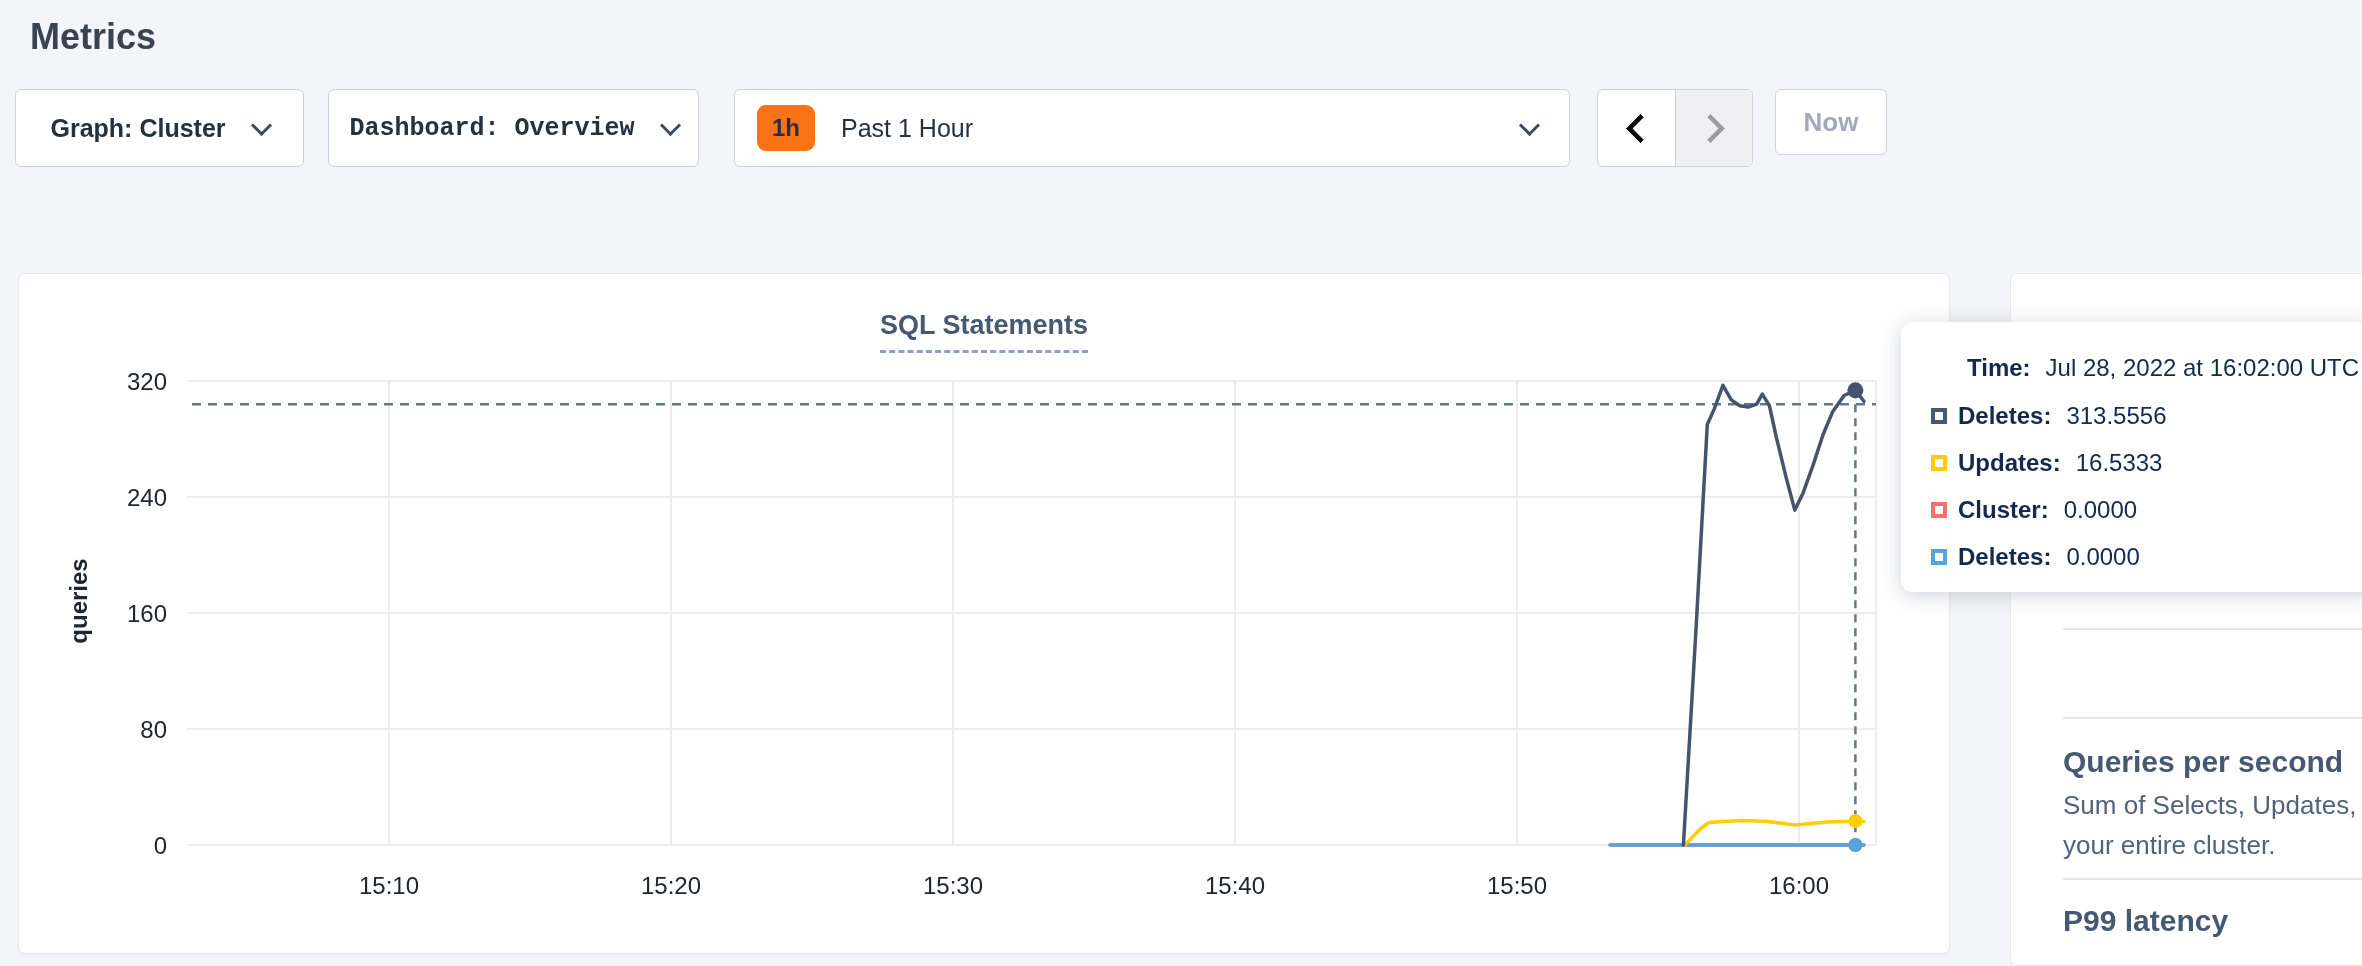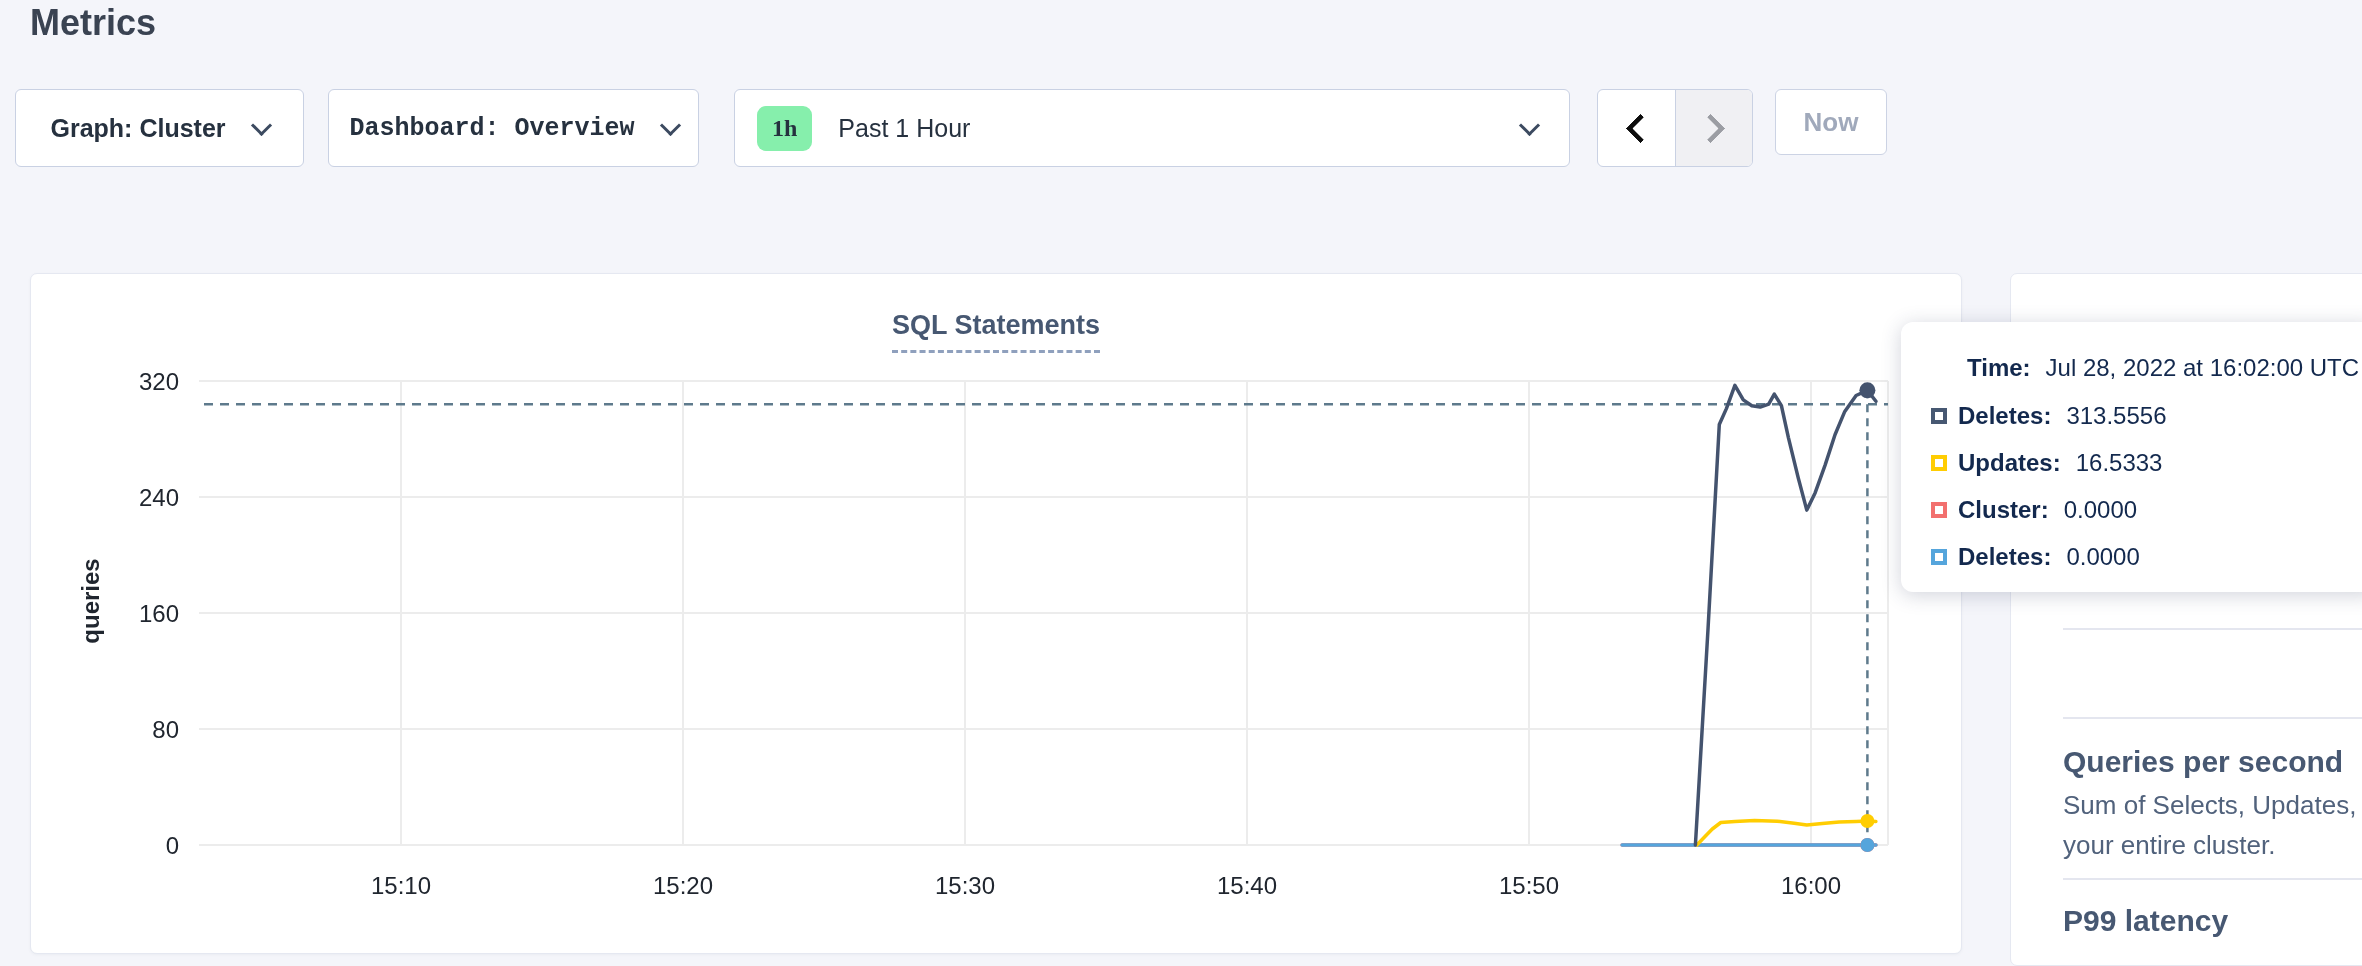--- a/index.html
+++ b/index.html
@@ -5,21 +5,21 @@
   * { margin:0; padding:0; box-sizing:border-box; }
   html,body { width:2362px; height:966px; overflow:hidden; }
   body {
     position:relative;
     background:#f4f5fa;
     font-family:"Liberation Sans", sans-serif;
     color:#242f3e;
   }
   
   .page-title {
-    position:absolute; left:30px; top:2px;
+    position:absolute; left:30px; top:16px;
     font-size:36px; font-weight:600; color:#3a4352; letter-spacing:0;
   }
   
   .btn {
     position:absolute; top:89px; height:78px;
     background:#fff; border:1.5px solid #c9d1e3; border-radius:6px;
     display:flex; align-items:center; justify-content:center;
     font-size:25px; font-weight:700; color:#26313f; cursor:pointer;gap:8px;
   }
   .btn-graph { left:15px; width:289px; }
@@ -29,22 +29,22 @@
     border-width:0 3px 3px 0; padding:6px; transform:rotate(45deg);
     margin-left:20px; margin-top:-6px;
   }
   .time-select {
     position:absolute; left:734px; top:89px; width:836px; height:78px;
     background:#fff; border:1.5px solid #c9d1e3; border-radius:6px;
     display:flex; align-items:center; padding:0 32px 0 22px;
     font-size:25px; color:#26313f; cursor:pointer;
   }
   .time-badge {
-    background:#86efac; border-radius:9px; padding:9px 15px;
-    font-size:24px; font-weight:700; color:#26313f; margin-right:26px;font-family:Liberation Serif, serif;
+    background:#f97316; border-radius:9px; padding:9px 15px;
+    font-size:24px; font-weight:700; color:#26313f; margin-right:26px;
   }
   .time-select .chev { margin-left:auto; }
   .arrow-group {
     position:absolute; left:1597px; top:89px; width:156px; height:78px;
     border:1.5px solid #c9d1e3; border-radius:6px; background:#fff;
     display:flex; overflow:hidden;
   }
   .arrow-half {
     width:50%; height:100%; display:flex; align-items:center; justify-content:center;
     cursor:pointer;
@@ -60,21 +60,20 @@
     position:absolute; left:1775px; top:89px; width:112px; height:66px;
     background:#fff; border:1.5px solid #ccd3e4; border-radius:6px;
     display:flex; align-items:center; justify-content:center;
     font-size:26px; font-weight:600; color:#a0a9bb; cursor:default;
   }
   
   .chart-card {
     position:absolute; left:18px; top:273px; width:1932px; height:681px;
     background:#fff; border:1.5px solid #e5e8f1; border-radius:7px;
     box-shadow:0 1px 3px rgba(60,70,100,0.05);
-    margin-left:12px;
   }
   .chart-title-wrap { position:absolute; top:36px; left:0; width:100%; text-align:center; }
   .chart-title {
     display:inline-block; font-size:27px; font-weight:700; color:#475872;
     border-bottom:3px dashed #8fa0bd; padding-bottom:9px; cursor:help;
   }
   .y-axis-label {
     position:absolute; left:60px; top:327px;
     transform:translate(-50%,-50%) rotate(-90deg);
     font-size:24px; font-weight:700; color:#20262f; white-space:nowrap;

